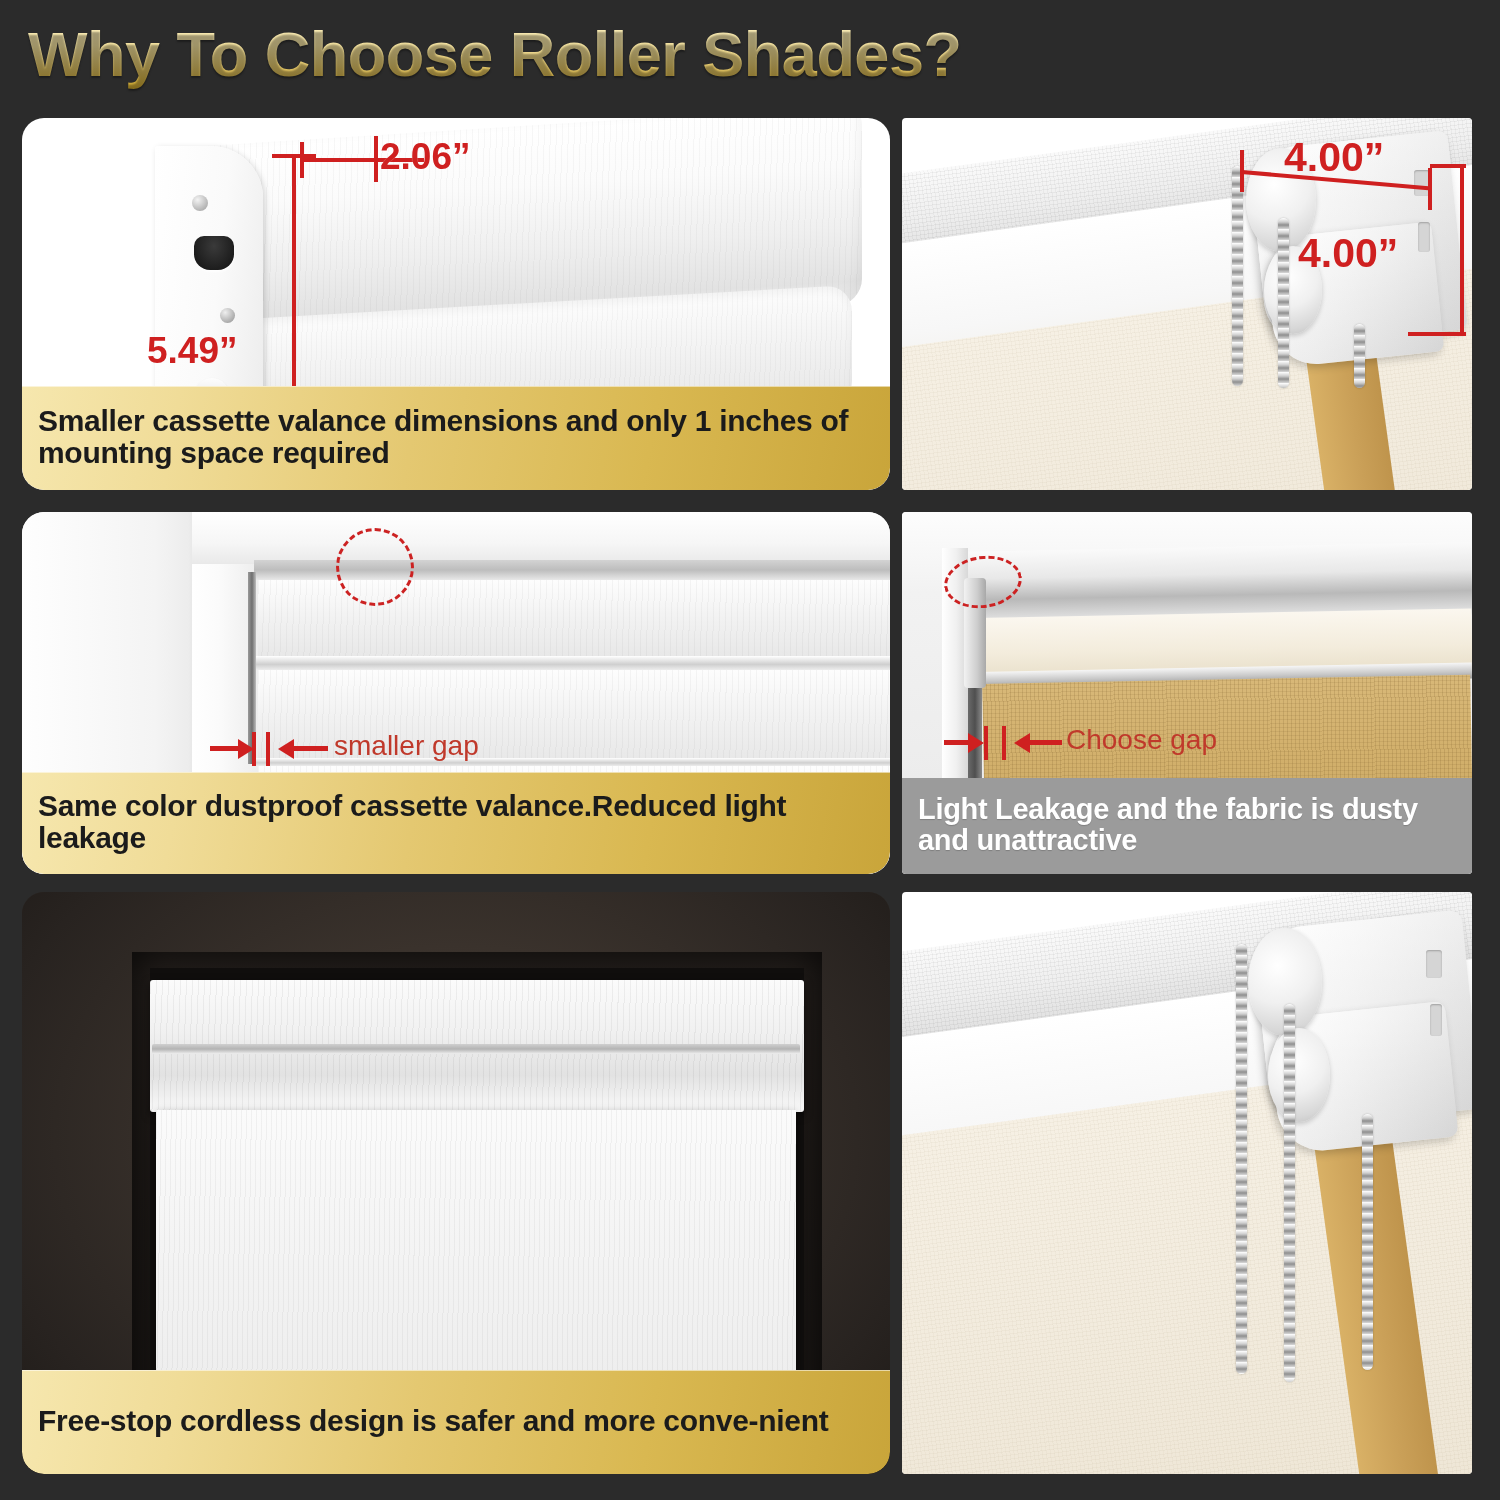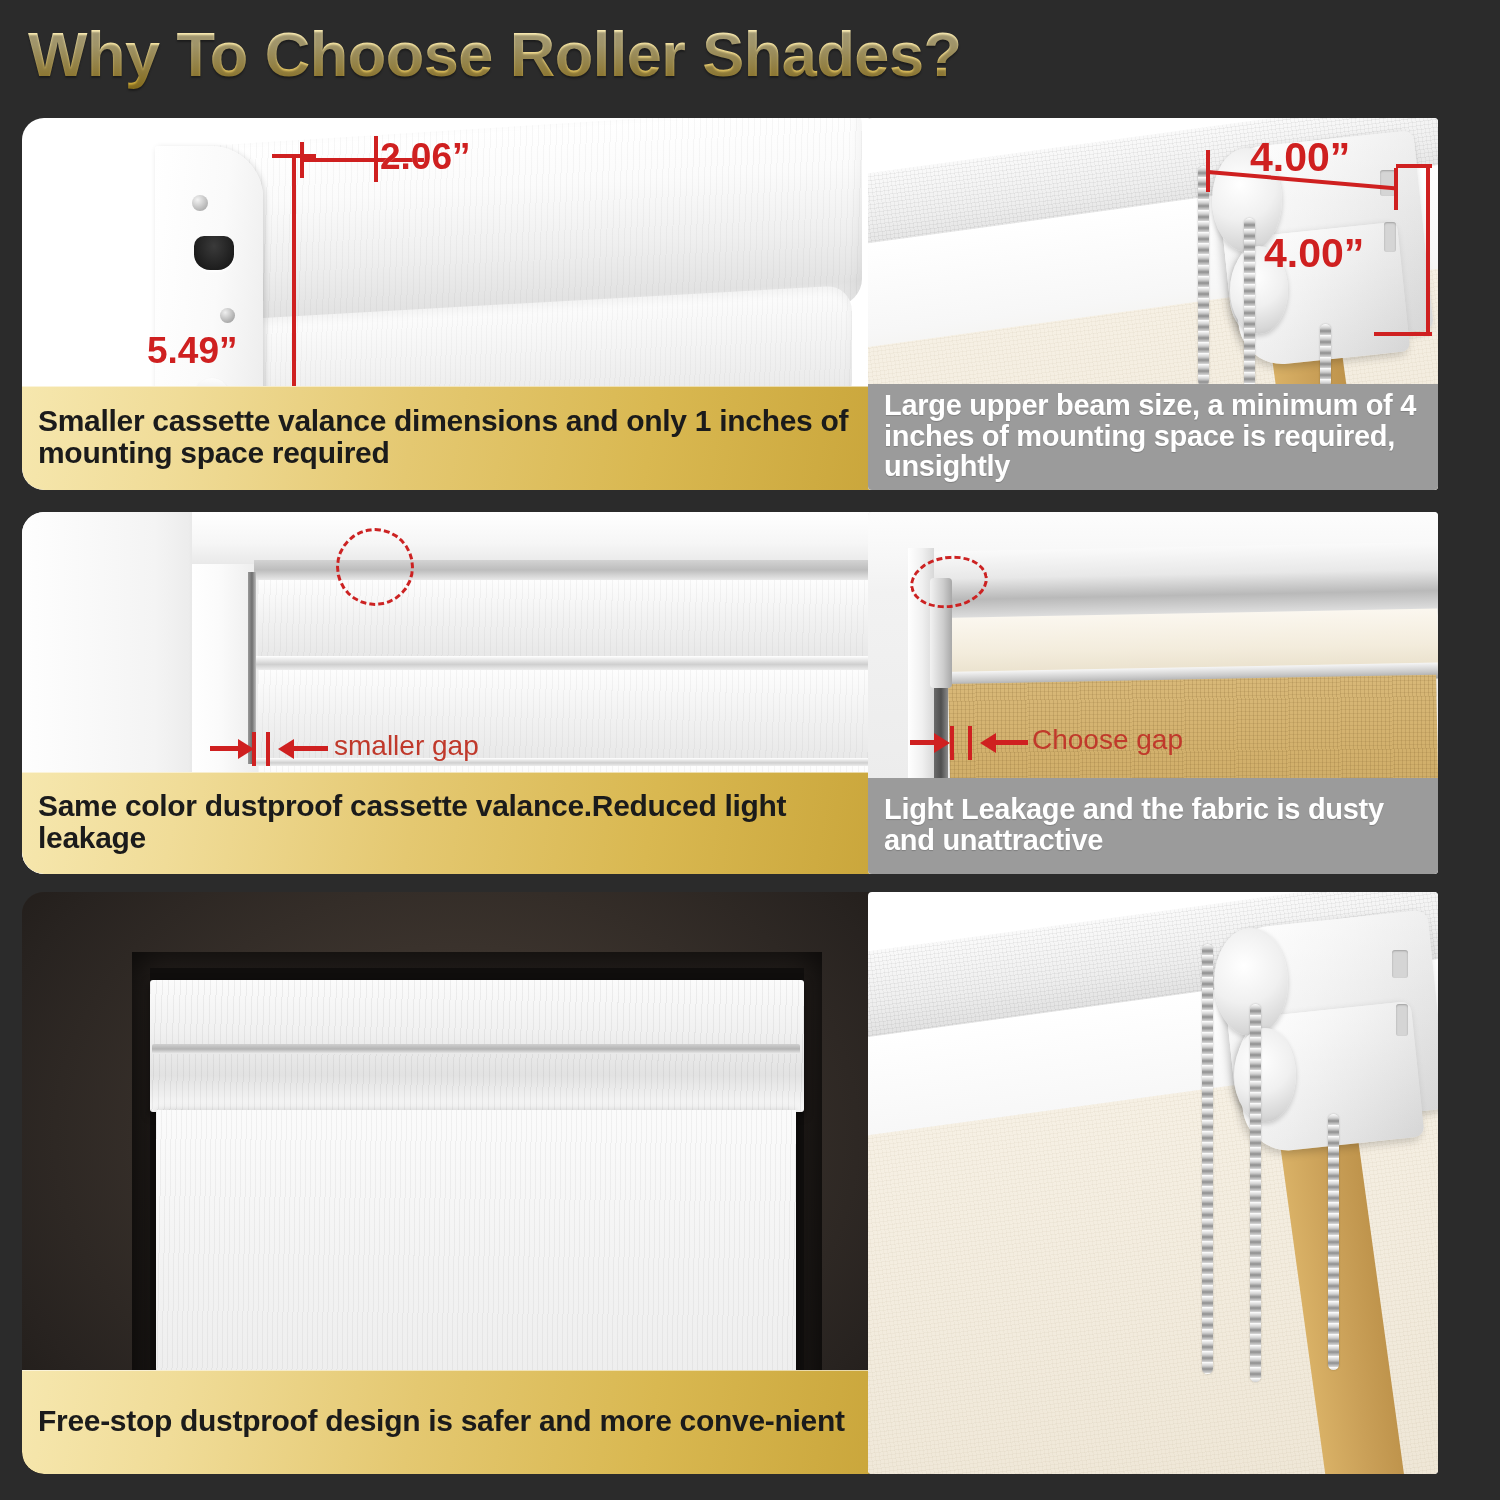--- a/index.html
+++ b/index.html
@@ -18,21 +18,21 @@
     background:linear-gradient(180deg,#fdf2c4 0%,#f5e3a0 38%,#e0c468 68%,#c9a227 100%);
     -webkit-background-clip:text; background-clip:text;
     -webkit-text-fill-color:transparent; color:#e8cf83;
     white-space:nowrap;
     text-shadow:0 2px 2px rgba(0,0,0,.35);
   }
 
   
   .panel { position:absolute; overflow:hidden; background:#fff; }
   .panel.left  { left:22px;  width:868px; border-radius:22px; }
-  .panel.right { left:868px; width:570px; border-radius:4px; }
+  .panel.right { left:902px; width:570px; border-radius:4px; }
 
   .row1 { top:118px; height:372px; }
   .row2 { top:512px; height:362px; }
   .row3 { top:892px; height:582px; }
 
   .art { position:absolute; inset:0; overflow:hidden; }
 
   
   .caption {
     position:absolute; left:0; right:0; bottom:0;
@@ -396,21 +396,20 @@
     <div class="redline" style="left:340px; top:52px; width:190px; height:4px; transform:rotate(5deg); transform-origin:left center;"></div>
     <div class="redline" style="left:338px; top:32px; width:4px; height:42px;"></div>
     <div class="redline" style="left:526px; top:50px; width:4px; height:42px;"></div>
     <div class="dimtext" style="left:382px; top:16px; font-size:41px;">4.00”</div>
 
     <div class="redline" style="left:558px; top:46px; width:4px; height:172px;"></div>
     <div class="redline" style="left:528px; top:46px; width:36px; height:4px;"></div>
     <div class="redline" style="left:506px; top:214px; width:58px; height:4px;"></div>
     <div class="dimtext" style="left:396px; top:112px; font-size:41px;">4.00”</div>
   </div>
-  <div class="caption gray tall">Large upper beam size, a minimum of 4 inches of mounting space is required, unsightly</div>
 </div>
 
 <div class="panel left row2 p3">
   <div class="art">
     <div class="wall"></div>
     <div class="frame"></div>
     <div class="frametop"></div>
     <div class="cassette"></div>
     <div class="shadeband" style="top:68px;"></div>
     <div class="rail" style="top:144px;"></div>
@@ -474,21 +473,21 @@
     </div>
     <div class="darkside-l"></div>
     <div class="darkside-r"></div>
     <div class="valance"></div>
     <div class="valgroove"></div>
     <div class="shade"></div>
     <div class="bottomrail"></div>
     <div class="hand"></div>
     <div class="finger"></div>
   </div>
-  <div class="caption gold" style="height:104px;">Free-stop dustproof design is safer and more conve-nient</div>
+  <div class="caption gold" style="height:104px;">Free-stop cordless design is safer and more conve-nient</div>
 </div>
 
 <div class="panel right row3 shadeart">
   <div class="art">
     <div class="toproll" style="top:64px; height:128px; width:800px;"></div>
     <div class="whitefab" style="top:150px; height:170px; width:740px;"></div>
     <div class="beigefab" style="top:250px; height:560px; width:680px;"></div>
     <div class="tanstrip" style="left:406px; top:208px; width:78px; height:430px;"></div>
 
     <div class="bracket" style="left:360px; top:28px; width:210px; height:200px; border-radius:50px 12px 12px 50px; transform:rotate(-6deg);"></div>

